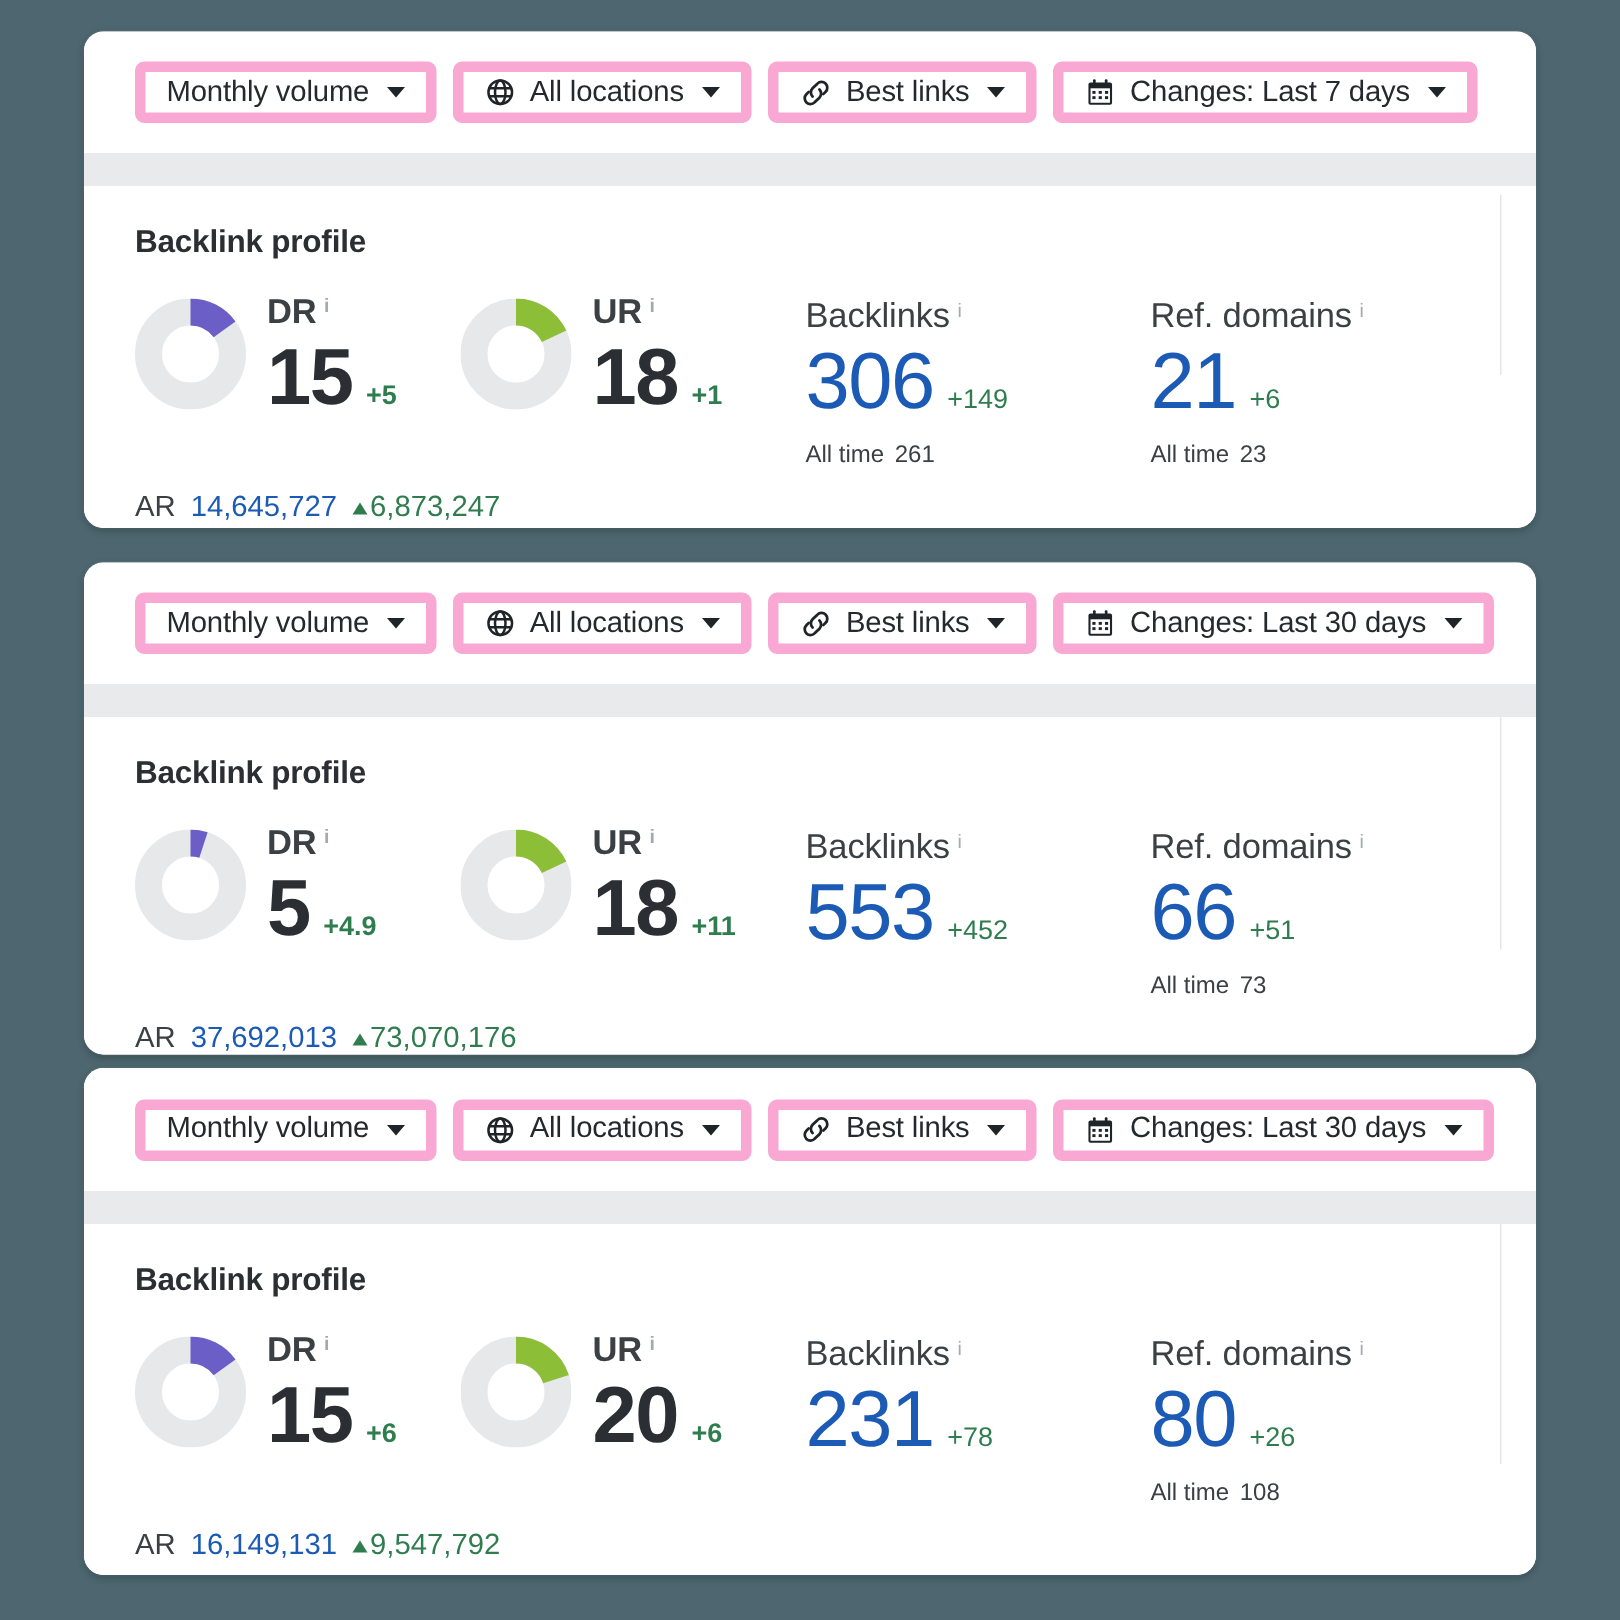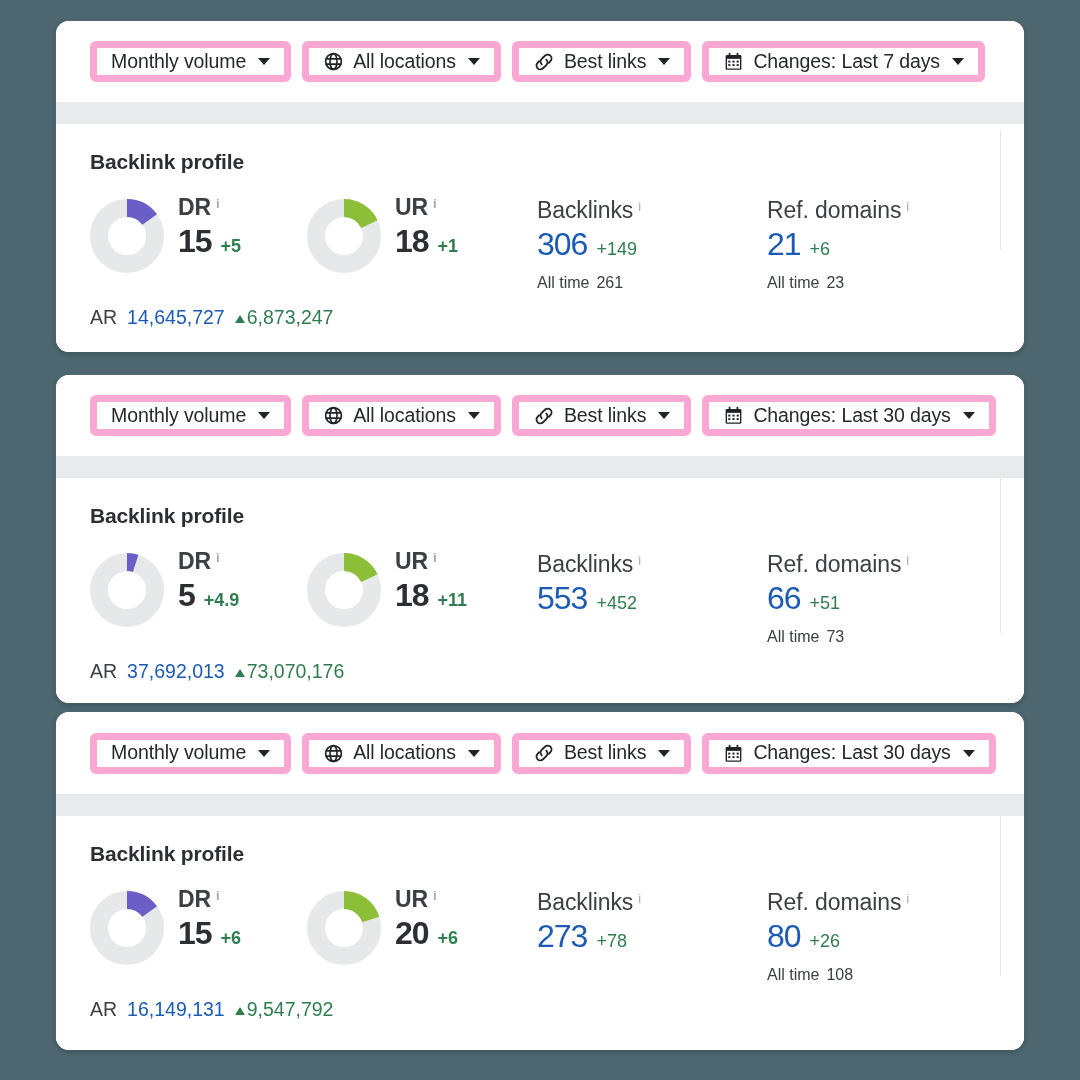--- a/index.html
+++ b/index.html
@@ -132,21 +132,21 @@
   }
 
   .metric-valrow {
     display: flex;
     align-items: baseline;
     gap: 9px;
     margin-top: 6px;
   }
 
   .metric-value {
-    font-size: 32px;
+    font-size: 53px;
     color: #2b2f33;
     letter-spacing: -1px;
     line-height: 1;
   }
 
   .metric-value.blue { color: #1b5ab5; }
 
   .metric-delta {
     font-size: 18px;
     color: #2f7d4f;
@@ -581,21 +581,21 @@
             </div>
           </div>
         </div>
 
         <div class="metric" style="width:230px;padding-top:3px">
           <div class="metric-head">
             <span class="metric-name">Backlinks</span>
             <span class="info-i">i</span>
           </div>
           <div class="metric-valrow">
-            <span class="metric-value blue">273</span>
+            <span class="metric-value blue">231</span>
             <span class="metric-delta">+78</span>
           </div>
         </div>
 
         <div class="metric" style="width:230px;padding-top:3px">
           <div class="metric-head">
             <span class="metric-name">Ref. domains</span>
             <span class="info-i">i</span>
           </div>
           <div class="metric-valrow">

